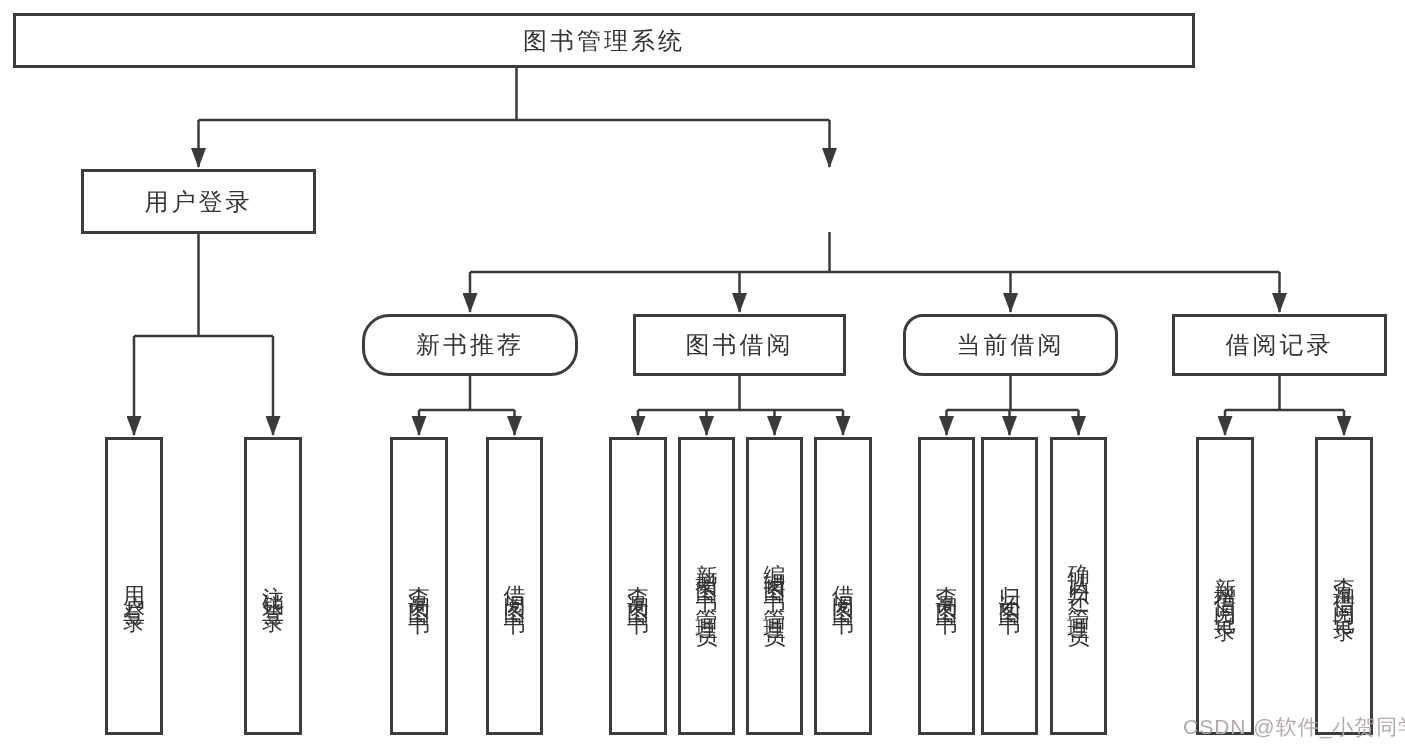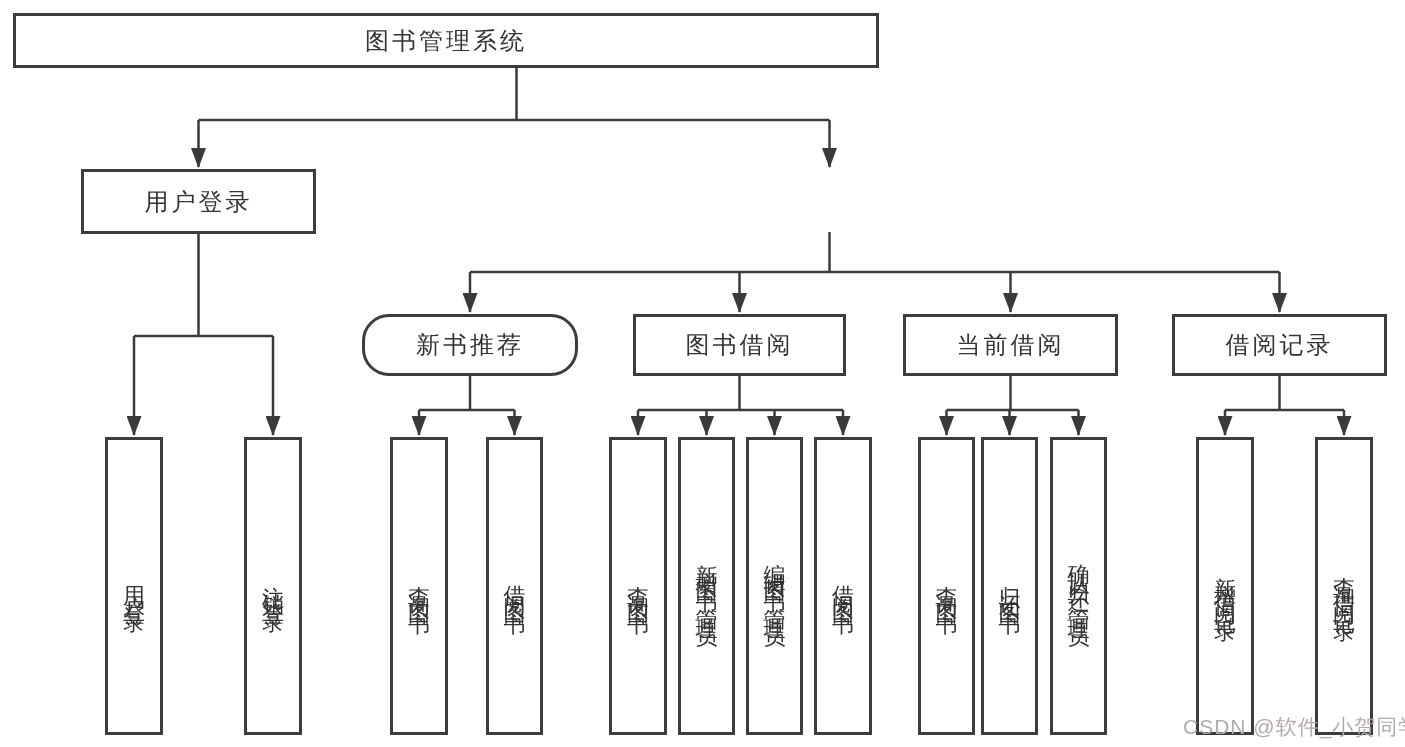--- a/index.html
+++ b/index.html
@@ -98,27 +98,27 @@
       <line x1="1009.5" y1="410" x2="1009.5" y2="435" marker-end="url(#arrowhead)"></line>
       <line x1="1078.5" y1="410" x2="1078.5" y2="435" marker-end="url(#arrowhead)"></line>
 
       <path d="M1279.5 374 V410"></path>
       <path d="M1225 410 H1344"></path>
       <line x1="1225" y1="410" x2="1225" y2="435" marker-end="url(#arrowhead)"></line>
       <line x1="1344" y1="410" x2="1344" y2="435" marker-end="url(#arrowhead)"></line>
     </g>
   </svg>
 
-  <div class="node h" style="left:13px; top:13px; width:866px; height:55px;">图书管理系统</div>
+  <div class="node h" style="left:13px; top:13px; width:1182px; height:55px;">图书管理系统</div>
 
   <div class="node h" style="left:81px; top:169px; width:235px; height:65px;">用户登录</div>
 
   <div class="node h" style="left:362px; top:314px; width:216px; height:62px;border-radius:27px;">新书推荐</div>
   <div class="node h" style="left:633px; top:314px; width:213px; height:62px;">图书借阅</div>
-  <div class="node h" style="left:903px; top:314px; width:215px; height:62px;">当前借阅</div>
+  <div class="node h" style="left:903px; top:314px; width:215px; height:62px;border-radius:20px;">当前借阅</div>
   <div class="node h" style="left:1172px; top:314px; width:215px; height:62px;">借阅记录</div>
 
   <div class="node v" style="left:105px; top:437px; width:58px; height:298px;">用户登录</div>
   <div class="node v" style="left:244px; top:437px; width:58px; height:298px;">注销登录</div>
 
   <div class="node v" style="left:390px; top:437px; width:58px; height:298px;">查询图书</div>
   <div class="node v" style="left:486px; top:437px; width:57px; height:298px;">借阅图书</div>
 
   <div class="node v" style="left:609px; top:437px; width:58px; height:298px;">查询图书</div>
   <div class="node v" style="left:678px; top:437px; width:57px; height:298px;">新增图书（管理员）</div>

